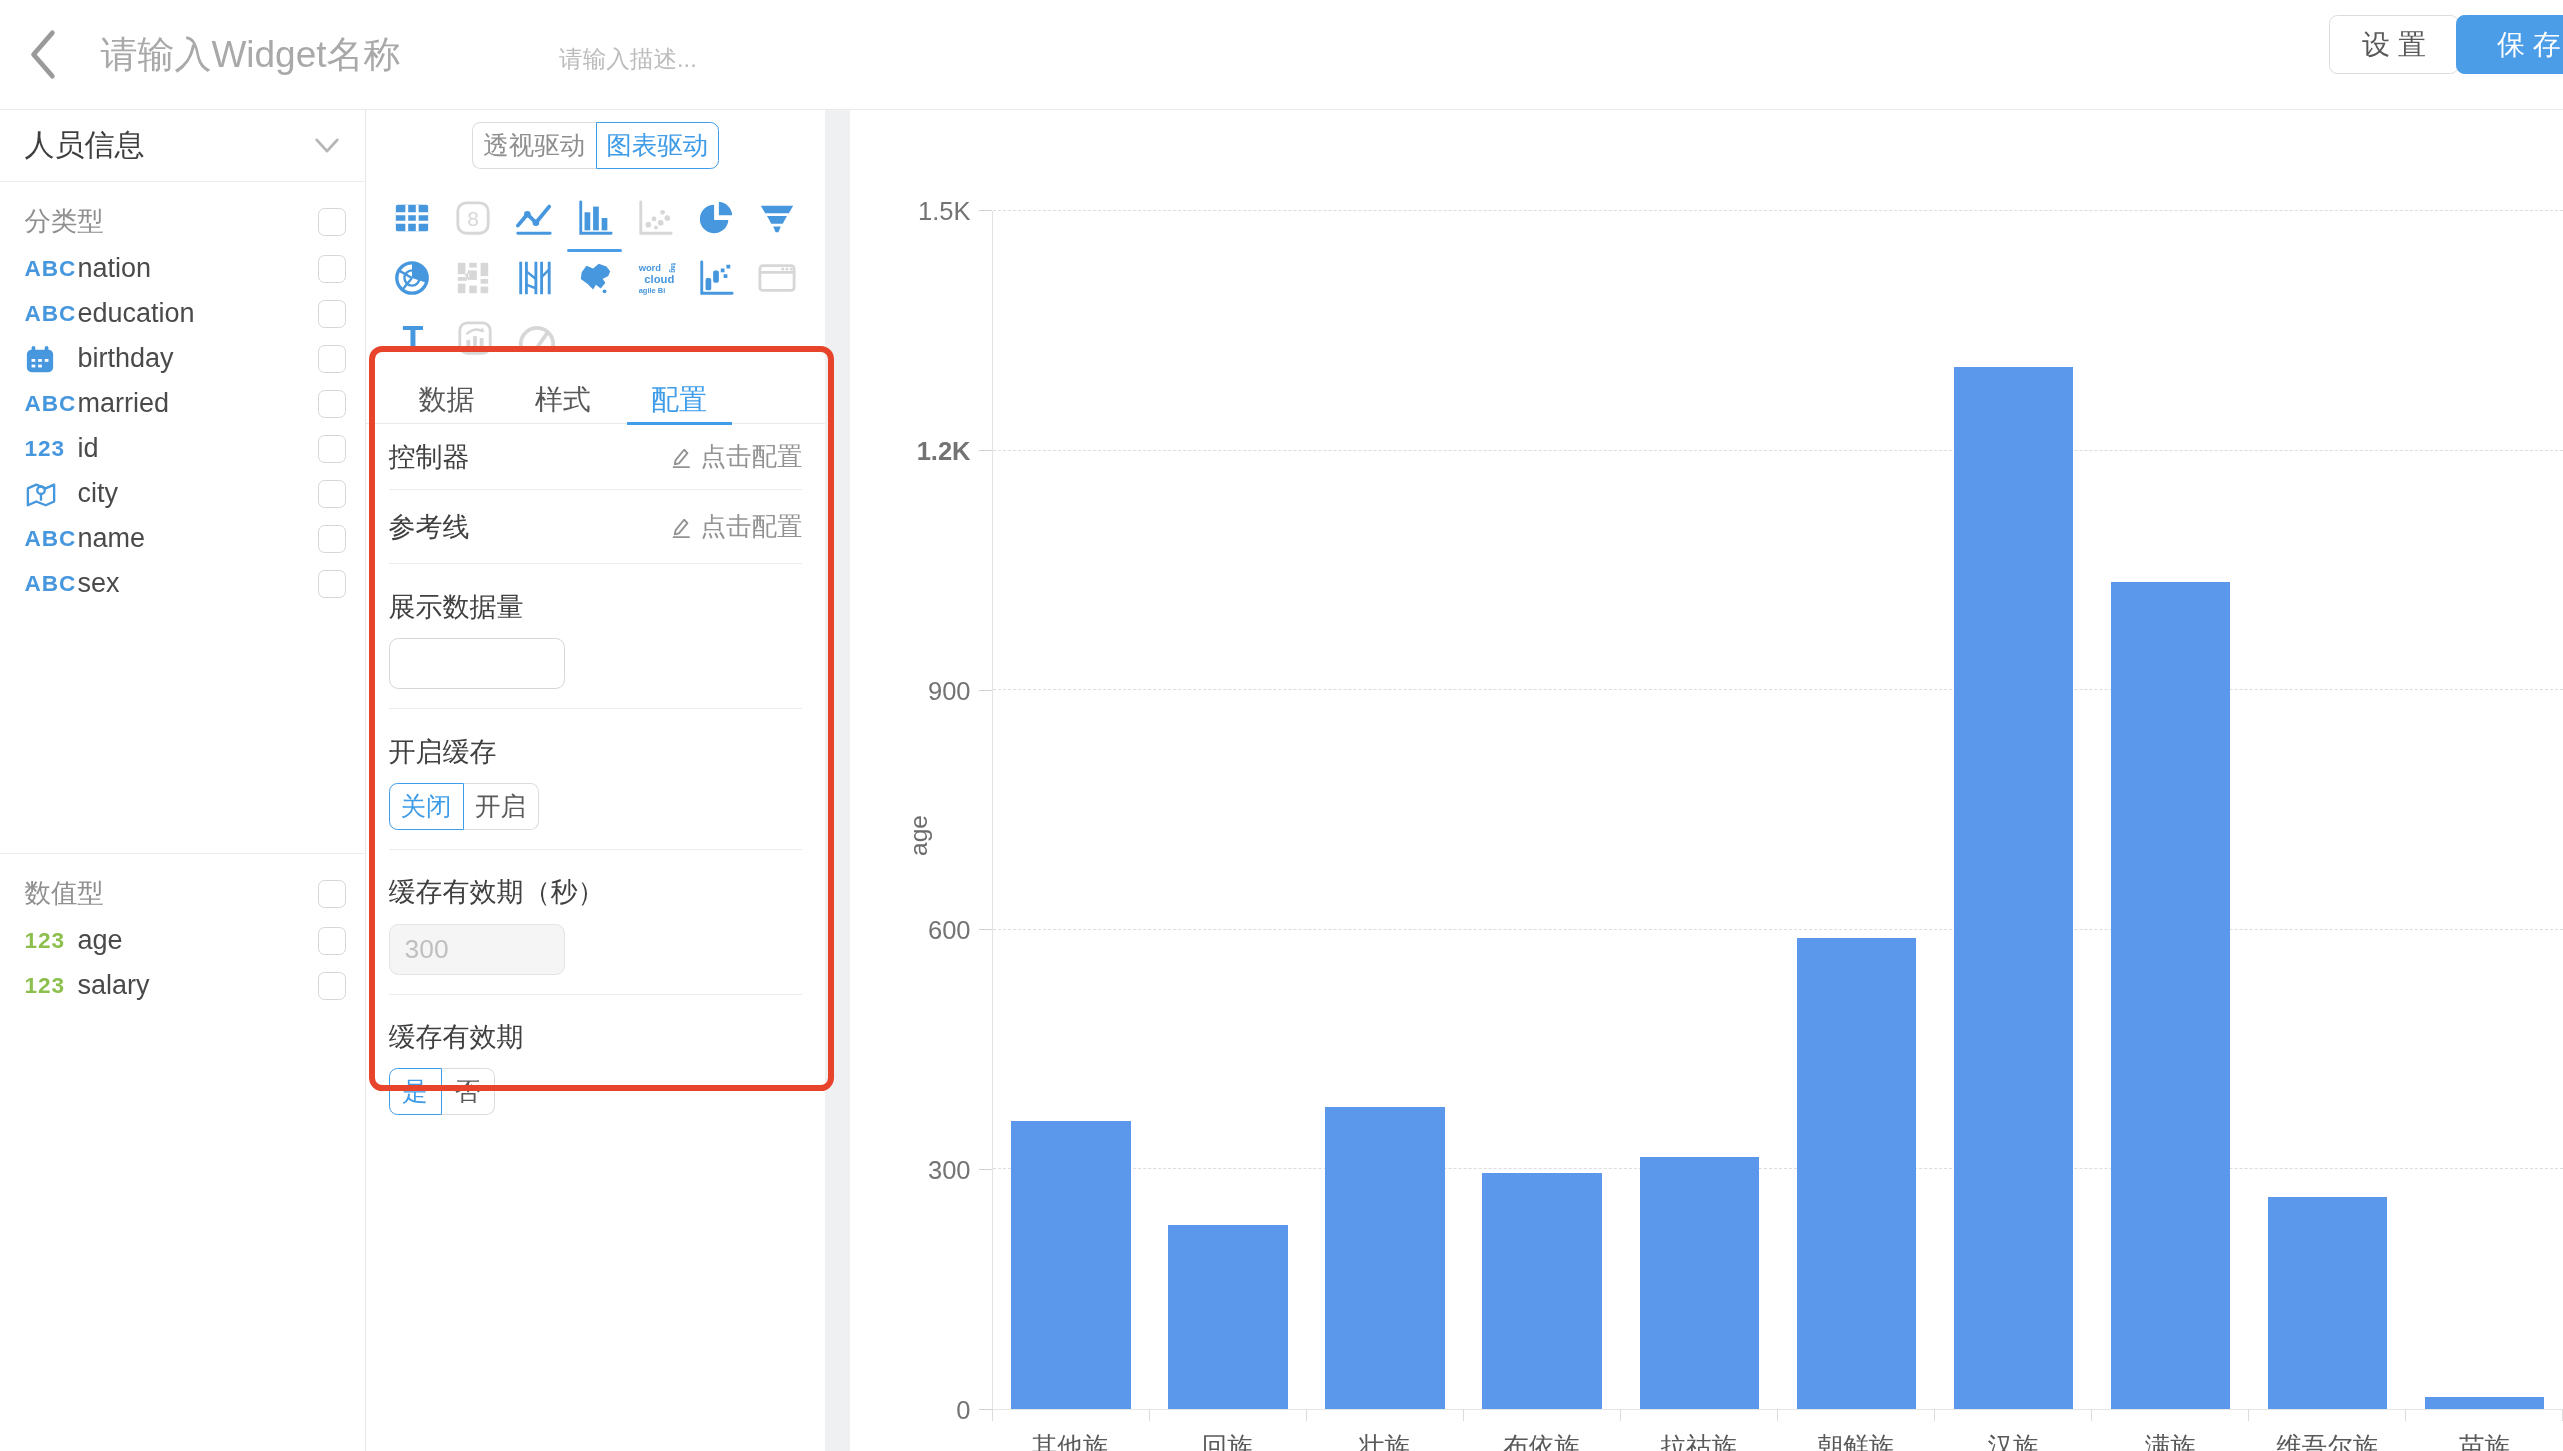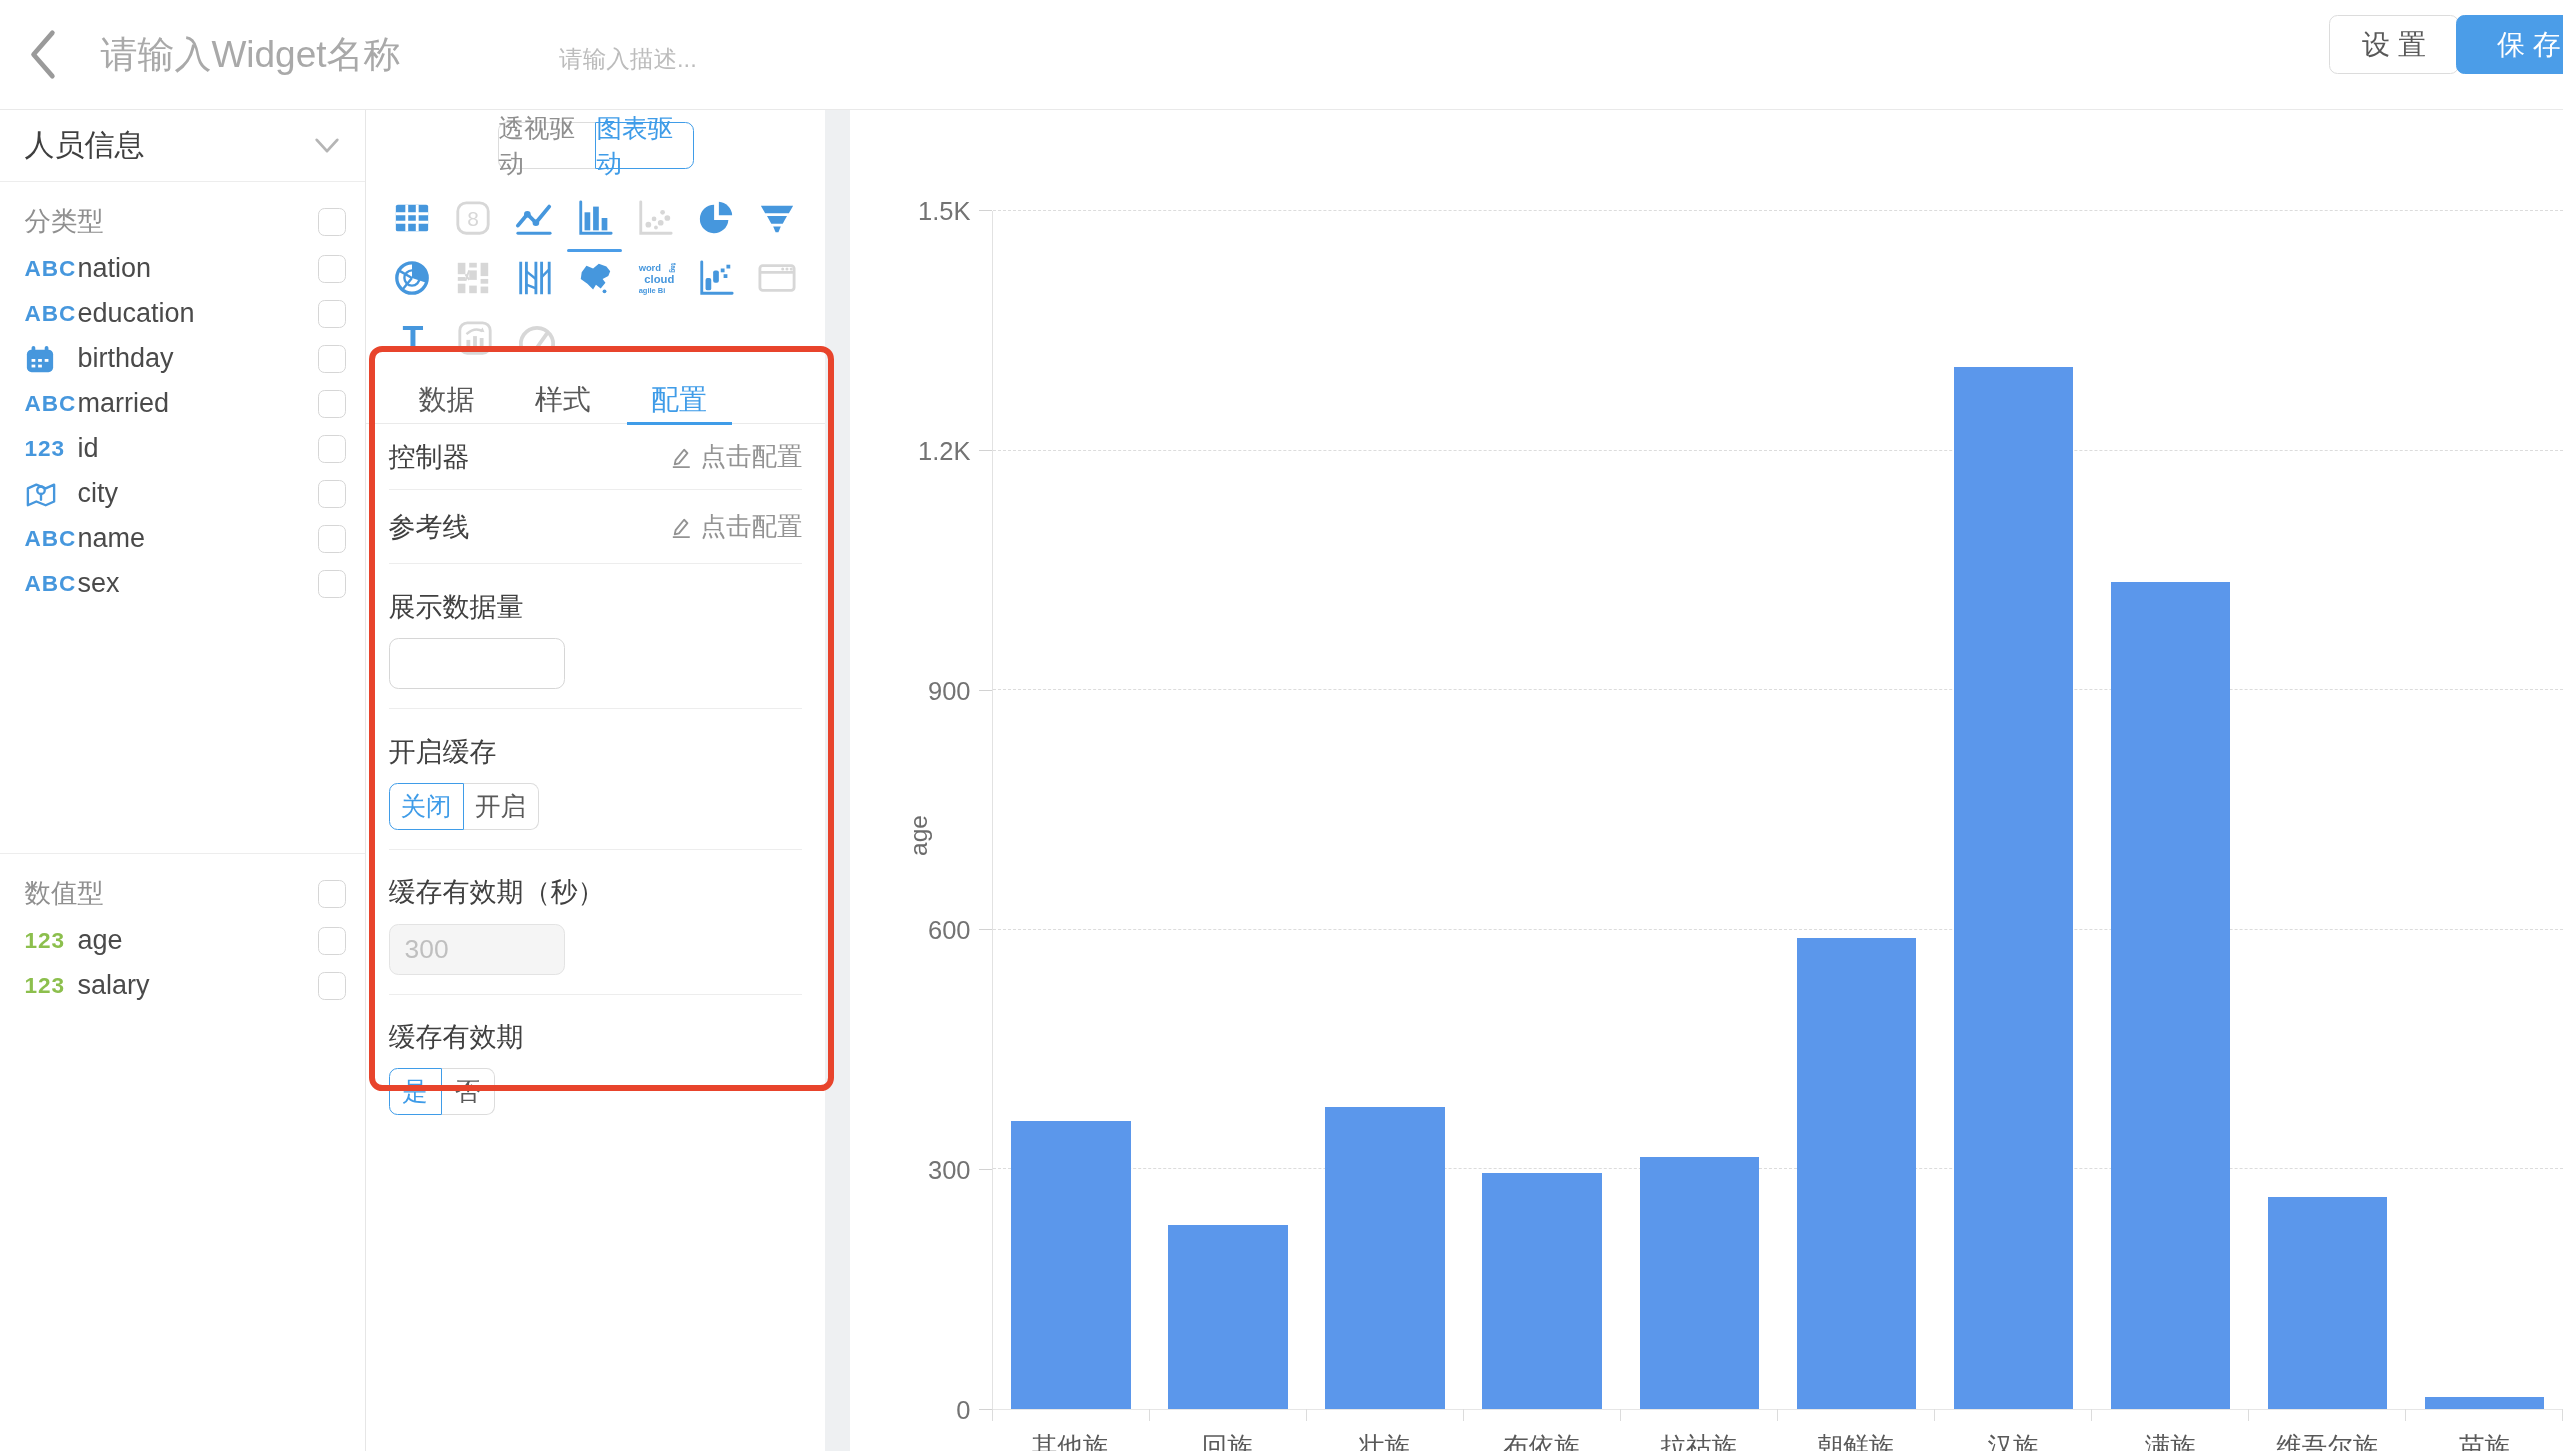--- a/index.html
+++ b/index.html
@@ -37,21 +37,21 @@
   .checkbox { width:28px; height:28px; border:1.9px solid #d6d6d6; border-radius:6.6px; background:#fff; cursor:pointer; flex:none; }
   .field-row { height:45px; display:flex; align-items:center; padding:0 19px 0 24.5px; cursor:pointer; }
   .f-icon { width:53px; flex:none; display:flex; align-items:center; }
   .f-icon .txt { font-size:22.6px; font-weight:bold; letter-spacing:0.9px; }
   .ic-blue { color:#4697dd; }
   .ic-green { color:#8cbf4d; }
   .f-name { flex:1; font-size:27px; color:#4a4a4a; }
   .num-divider { margin-top:247px; border-top:1.9px solid #ededed; }
 
   
-  .mode-toggle { margin:12.3px auto 0; width:196px; height:47px; display:flex; }
+  .mode-toggle { margin:12.3px auto 0; width:247px; height:47px; display:flex; }
   .mode-seg { width:124px; display:flex; align-items:center; justify-content:center; font-size:25.5px; cursor:pointer; background:#fff; }
   .mode-pivot { border:1.9px solid #dcdcdc; border-right:none; border-radius:8.5px 0 0 8.5px; color:#8f8f8f; }
   .mode-chart { border:1.9px solid #3f9ce8; border-radius:0 8.5px 8.5px 0; color:#3f9ce8; }
 
   .icon-grid { margin-top:19px; padding:0 17px; }
   .icon-row { display:flex; }
   .icon-cell { width:60px; height:60px; display:flex; align-items:center; justify-content:center;
     position:relative; cursor:pointer; margin-right:1.9px; }
   .icon-cell.active::after { content:""; position:absolute; left:1.9px; right:1.9px; bottom:-3.8px;
     border-bottom:3.8px solid #4b9de8; border-radius:1.9px; }
@@ -448,21 +448,21 @@
     <div class="y-title">age</div>
     <div class="y-gutter">
         <div class="ytick-label" style="bottom: 0%;">0</div>
         <div class="ytick-mark" style="bottom: 0%;"></div>
         <div class="ytick-label" style="bottom: 20%;">300</div>
         <div class="ytick-mark" style="bottom: 20%;"></div>
         <div class="ytick-label" style="bottom: 40%;">600</div>
         <div class="ytick-mark" style="bottom: 40%;"></div>
         <div class="ytick-label" style="bottom: 60%;">900</div>
         <div class="ytick-mark" style="bottom: 60%;"></div>
-        <div class="ytick-label" style="bottom: 80%;">1.2K</div>
+        <div class="ytick-label" style="bottom: 80%; font-weight: bold;">1.2K</div>
         <div class="ytick-mark" style="bottom: 80%;"></div>
         <div class="ytick-label" style="bottom: 100%; margin-top: 20px;">1.5K</div>
         <div class="ytick-mark" style="bottom: 100%;"></div>
       </div>
     <div class="plot">
       <div>
           <div class="gridline" style="bottom: 20%;"></div>
           <div class="gridline" style="bottom: 40%;"></div>
           <div class="gridline" style="bottom: 60%;"></div>
           <div class="gridline" style="bottom: 80%;"></div>

